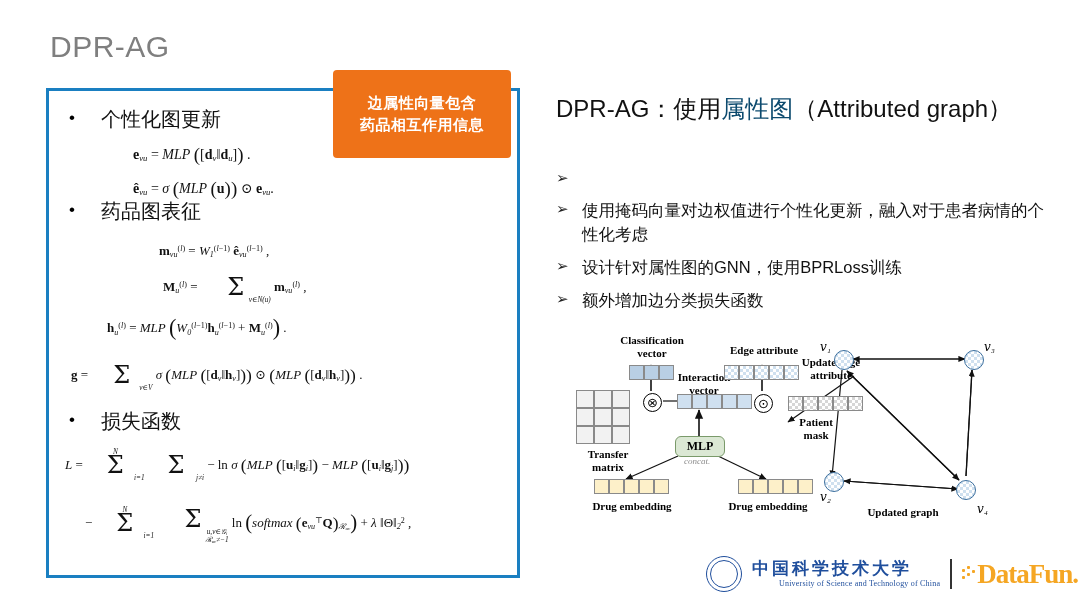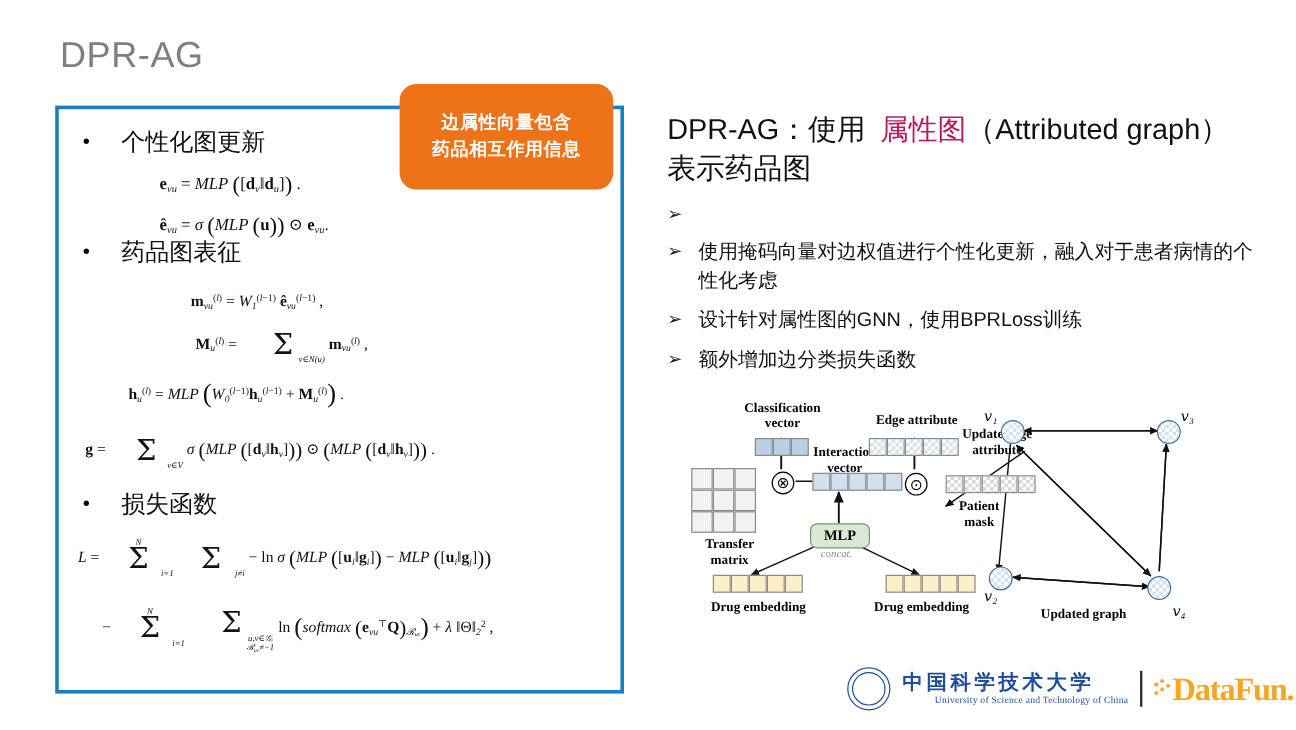--- a/index.html
+++ b/index.html
@@ -25,29 +25,29 @@
   sub{font-size:.62em;vertical-align:-.28em;font-style:italic;}
   sup{font-size:.62em;vertical-align:.5em;}
   .stack{display:inline-block;text-align:center;vertical-align:middle;line-height:1;}
   .stack .top{display:block;font-size:.56em;font-style:italic;}
   .stack .mid{display:block;font-size:1.85em;line-height:.78;font-family:"DejaVu Serif",serif;}
   .stack .bot{display:block;font-size:.56em;font-style:italic;margin-left:48px;}
   .paren{font-size:1.35em;vertical-align:-.12em;}
 
   
   .callout{position:absolute;left:333px;top:70px;width:178px;height:88px;
-           background:#ee7218;border-radius:14px;display:flex;flex-direction:column;
+           background:#ee7218;border-radius:4px;display:flex;flex-direction:column;
            align-items:center;justify-content:center;}
   .callout div{color:#fff;font-size:15px;font-weight:bold;line-height:1.45;
                letter-spacing:.5px;}
 
   
   .r-head{position:absolute;left:556px;top:93px;width:500px;font-size:24px;
           line-height:1.32;color:#111;}
-  .r-head .red{color:#be185d;margin-left:12px;}
+  .r-head .red{color:#0c4a6e;}
 
   .r-list{position:absolute;left:556px;top:168px;width:500px;}
   .r-item{display:flex;align-items:flex-start;margin-bottom:9px;}
   .r-item .arrow{width:26px;flex:none;font-size:15px;color:#222;line-height:1.45;
                  font-family:"DejaVu Sans",sans-serif;}
   .r-item .rtxt{font-size:16.5px;line-height:1.45;color:#111;}
 
   
   .figure{position:absolute;left:566px;top:338px;width:490px;height:200px;}
   .fig-lbl{position:absolute;font-family:"Liberation Serif","DejaVu Serif",serif;
@@ -160,21 +160,20 @@
   </div>
 </div>
 
 <div class="callout">
   <div>边属性向量包含</div>
   <div>药品相互作用信息</div>
 </div>
 
 <div class="r-head">
   <span>DPR-AG：使用</span><span class="red">属性图</span><span>（Attributed graph）</span><br>
-  <span>表示药品图</span>
 </div>
 
 <div class="r-list">
   <div class="r-item">
     <span class="arrow">➢</span>
   </div>
   <div class="r-item">
     <span class="arrow">➢</span>
     <span class="rtxt">使用掩码向量对边权值进行个性化更新，融入对于患者病情的个性化考虑</span>
   </div>

